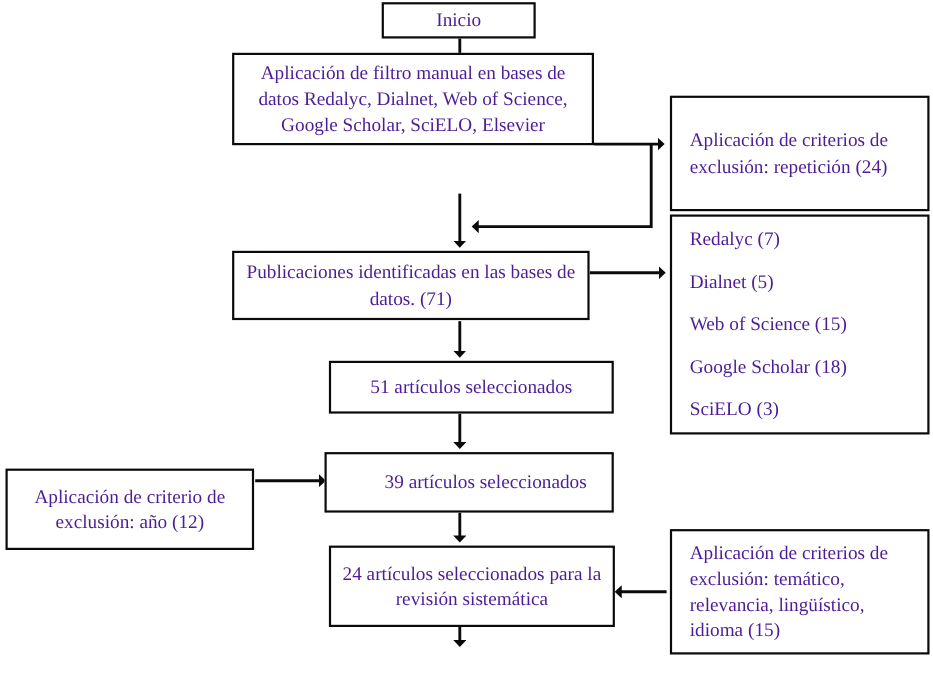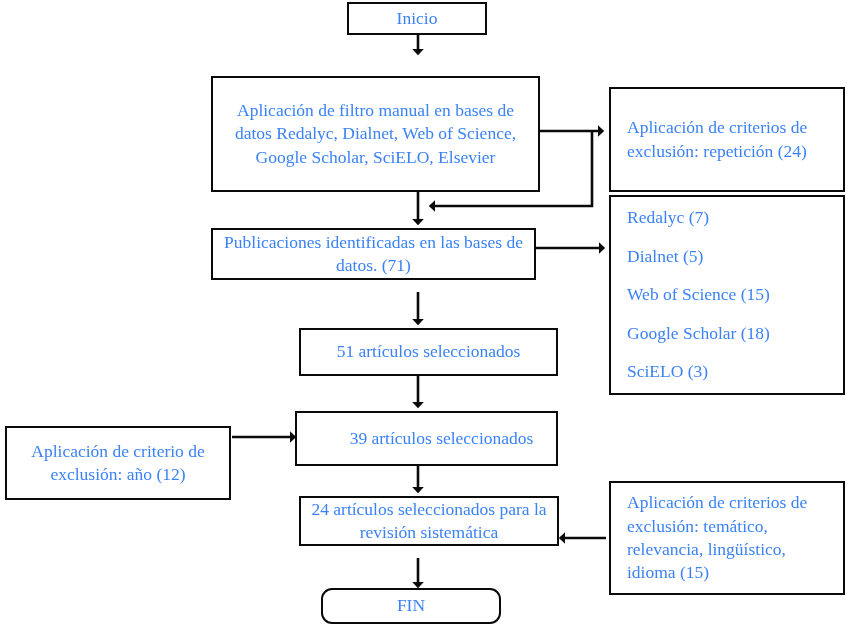--- a/index.html
+++ b/index.html
@@ -24,21 +24,21 @@
     pointer-events: none;
   }
   .node {
     position: absolute;
     box-sizing: border-box;
     border: 2.5px solid #0a0a0a;
     background: #ffffff;
     display: flex;
     flex-direction: column;
     justify-content: center;
-    color: #3b82f6;
+    color: #4c1d95;
     font-size: 17.5px;
     line-height: 1.34;
     z-index: 2;
   }
   .node.center { align-items: center; text-align: center; }
   .node.left   { align-items: flex-start; text-align: left; }
   .node.rounded { border-radius: 11px; }
   .node .pad { padding: 0 10px; width: 100%; box-sizing: border-box; }
   .node.left .pad { padding-left: 16px; padding-right: 8px; }
   .list-line { display: block; }
@@ -74,29 +74,29 @@
       <path d="M 418 466 L 418 490" marker-end="url(#arrow-down)"></path>
       <path d="M 606 538 L 562 538" marker-end="url(#arrow-left)"></path>
       <path d="M 418 558 L 418 585" marker-end="url(#arrow-down)"></path>
     </g>
   </svg>
 
   <div class="node center" style="left:347px; top:2px; width:140px; height:33px;">
     <span class="pad">Inicio</span>
   </div>
 
-  <div class="node center" style="left:211px; top:76px; width:329px; height:116px;">
+  <div class="node center" style="left:211px; top:48px; width:329px; height:84px;">
     <span class="pad">Aplicación de filtro manual en bases de datos Redalyc, Dialnet, Web of Science, Google Scholar, SciELO, Elsevier</span>
   </div>
 
   <div class="node left" style="left:609px; top:87px; width:236px; height:105px;">
     <span class="pad">Aplicación de criterios de exclusión: repetición (24)</span>
   </div>
 
-  <div class="node center" style="left:211px; top:228px; width:325px; height:52px;">
+  <div class="node center" style="left:211px; top:228px; width:325px; height:63px;">
     <span class="pad">Publicaciones identificadas en las bases de datos. (71)</span>
   </div>
 
   <div class="node left" style="left:609px; top:195px; width:236px; height:200px;">
     <span class="pad">
       <span class="list-line">Redalyc (7)</span>
       <span class="list-line">Dialnet (5)</span>
       <span class="list-line">Web of Science (15)</span>
       <span class="list-line">Google Scholar (18)</span>
       <span class="list-line">SciELO (3)</span>
@@ -108,25 +108,22 @@
   </div>
 
   <div class="node center" style="left:5px; top:426px; width:226px; height:74px;">
     <span class="pad">Aplicación de criterio de exclusión: año (12)</span>
   </div>
 
   <div class="node center" style="left:295px; top:411px; width:263px; height:55px;padding-left:30px;">
     <span class="pad">39 artículos seleccionados</span>
   </div>
 
-  <div class="node center" style="left:299px; top:496px; width:260px; height:50px;">
+  <div class="node center" style="left:299px; top:496px; width:260px; height:74px;">
     <span class="pad">24 artículos seleccionados para la revisión sistemática</span>
   </div>
 
   <div class="node left" style="left:609px; top:481px; width:236px; height:114px;">
     <span class="pad">Aplicación de criterios de exclusión: temático, relevancia, lingüístico, idioma (15)</span>
   </div>
 
-  <div class="node center rounded" style="left:321px; top:588px; width:180px; height:36px;">
-    <span class="pad">FIN</span>
-  </div>
 
 </div>
 
 </body></html>

